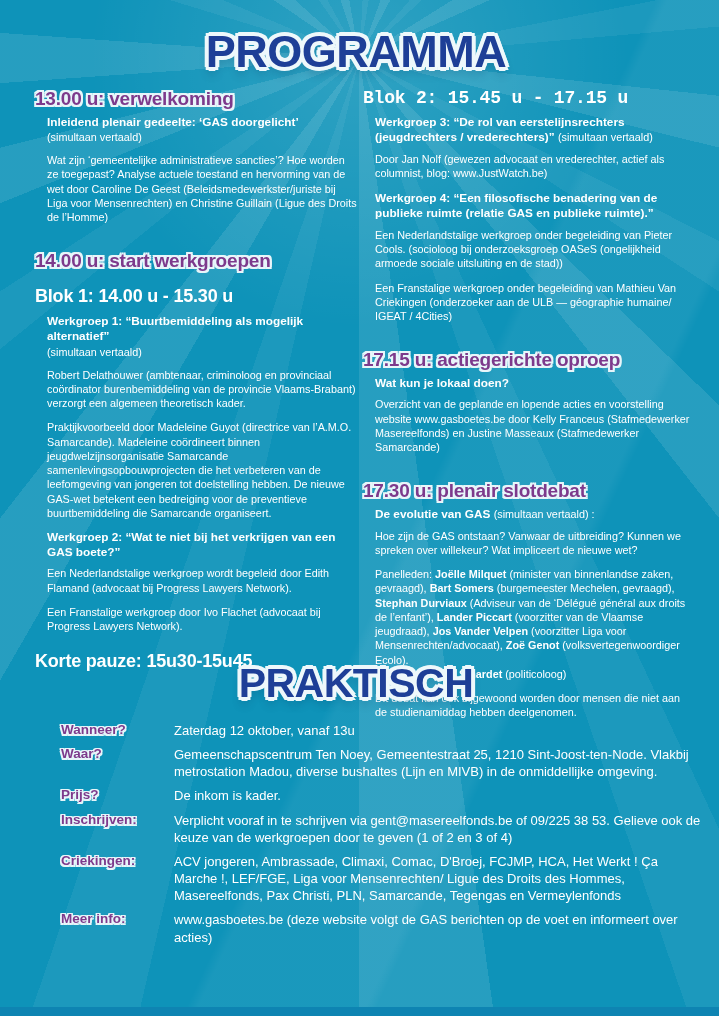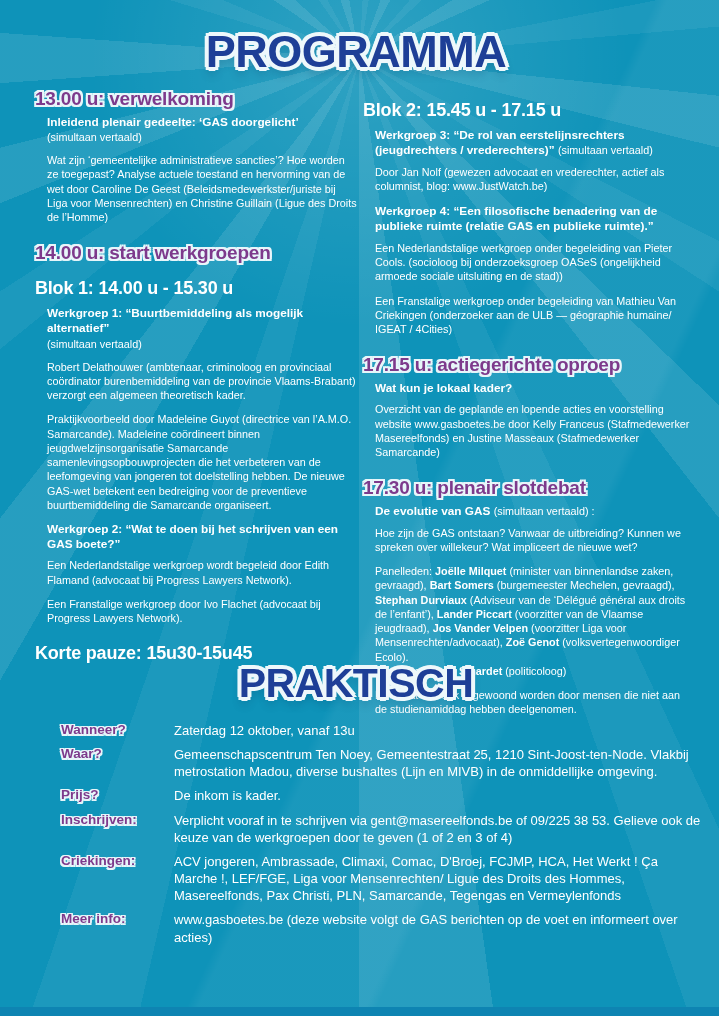--- a/index.html
+++ b/index.html
@@ -51,21 +51,21 @@
   }
   .blok{font-size:18px;font-weight:bold;margin:14px 0 7px 0;letter-spacing:-0.2px;}
   .indent{padding-left:12px;}
   .wg-title{font-size:11.8px;font-weight:bold;line-height:1.28;margin:0;}
   .note{font-size:10.8px;font-weight:normal;line-height:1.3;margin:0 0 9px 0;}
   .note-inline{font-weight:normal;font-size:10.8px;}
   p.body{font-size:10.8px;line-height:1.32;margin:0 0 10px 0;}
   .b{font-weight:bold;}
   .pauze{font-size:18px;font-weight:bold;margin-top:18px;letter-spacing:-0.2px;}
   .sect{margin-bottom:4px;}
-  .mt{margin-top:18px;}
+  .mt{margin-top:26px;}
 
   .prak-rows{position:absolute;top:722px;left:35px;width:668px;}
   .prak-row{display:flex;margin-bottom:7px;}
   .prak-label{
     width:113px;flex:0 0 113px;
     color:#7d3a8c;font-weight:bold;font-size:13.5px;
     text-shadow:
       -1.5px -1.5px 0 #e8f6fa, 0 -1.5px 0 #e8f6fa, 1.5px -1.5px 0 #e8f6fa,
       -1.5px 0 0 #e8f6fa, 1.5px 0 0 #e8f6fa,
       -1.5px 1.5px 0 #e8f6fa, 0 1.5px 0 #e8f6fa, 1.5px 1.5px 0 #e8f6fa;
@@ -95,46 +95,46 @@
       </div>
 
       <div class="sect">
         <div class="h-purple mt">14.00 u: start werkgroepen</div>
         <div class="blok">Blok 1: 14.00 u - 15.30 u</div>
         <div class="indent">
           <p class="wg-title">Werkgroep 1: “Buurtbemiddeling als mogelijk alternatief”</p>
           <p class="note">(simultaan vertaald)</p>
           <p class="body">Robert Delathouwer (ambtenaar, criminoloog en provinciaal coördinator burenbemiddeling van de provincie Vlaams-Brabant) verzorgt een algemeen theoretisch kader.</p>
           <p class="body">Praktijkvoorbeeld door Madeleine Guyot (directrice van l’A.M.O. Samarcande). Madeleine coördineert binnen jeugdwelzijnsorganisatie Samarcande samenlevingsopbouwprojecten die het verbeteren van de leefomgeving van jongeren tot doelstelling hebben. De nieuwe GAS-wet betekent een bedreiging voor de preventieve buurtbemiddeling die Samarcande organiseert.</p>
-          <p class="wg-title" style="margin-bottom:6px;">Werkgroep 2: “Wat te doen bij het schrijven van een GAS boete?”</p>
+          <p class="wg-title" style="margin-bottom:6px;">Werkgroep 2: “Wat te niet bij het verkrijgen van een GAS boete?”</p>
           <p class="body">Een Nederlandstalige werkgroep wordt begeleid door Edith Flamand (advocaat bij Progress Lawyers Network).</p>
           <p class="body">Een Franstalige werkgroep door Ivo Flachet (advocaat bij Progress Lawyers Network).</p>
         </div>
       </div>
 
       <div class="pauze">Korte pauze: 15u30-15u45</div>
     </div>
 
     <div class="col col-right">
 
       <div class="sect">
-        <div class="blok" style="margin-top:12px;">Blok 2: 15.45 u - 17.15 u</div>
+        <div class="blok" style="margin-top:0;font-family:Liberation Mono, monospace;">Blok 2: 15.45 u - 17.15 u</div>
         <div class="indent">
           <p class="wg-title" style="margin-bottom:2px;"><span class="b">Werkgroep 3: “De rol van eerstelijnsrechters (jeugdrechters / vrederechters)”</span> <span class="note-inline">(simultaan vertaald)</span></p>
           <p class="body" style="margin-top:7px;">Door Jan Nolf (gewezen advocaat en vrederechter, actief als columnist, blog: www.JustWatch.be)</p>
           <p class="wg-title" style="margin-bottom:7px;">Werkgroep 4: “Een filosofische benadering van de publieke ruimte (relatie GAS en publieke ruimte).”</p>
           <p class="body">Een Nederlandstalige werkgroep onder begeleiding van Pieter Cools. (socioloog bij onderzoeksgroep OASeS (ongelijkheid armoede sociale uitsluiting en de stad))</p>
           <p class="body">Een Franstalige werkgroep onder begeleiding van Mathieu Van Criekingen (onderzoeker aan de ULB — géographie humaine/ IGEAT / 4Cities)</p>
         </div>
       </div>
 
       <div class="sect">
         <div class="h-purple mt">17.15 u: actiegerichte oproep</div>
         <div class="indent">
-          <p class="wg-title" style="margin-bottom:6px;">Wat kun je lokaal kader?</p>
+          <p class="wg-title" style="margin-bottom:6px;">Wat kun je lokaal doen?</p>
           <p class="body">Overzicht van de geplande en lopende acties en voorstelling website www.gasboetes.be door Kelly Franceus (Stafmedewerker Masereelfonds) en Justine Masseaux (Stafmedewerker Samarcande)</p>
         </div>
       </div>
 
       <div class="sect">
         <div class="h-purple mt">17.30 u: plenair slotdebat</div>
         <div class="indent">
           <p class="wg-title" style="margin-bottom:6px;"><span class="b">De evolutie van GAS</span> <span class="note-inline">(simultaan vertaald) :</span></p>
           <p class="body">Hoe zijn de GAS ontstaan? Vanwaar de uitbreiding? Kunnen we spreken over willekeur? Wat impliceert de nieuwe wet?</p>
           <p class="body"><span>Panelleden: </span><span class="b">Joëlle Milquet</span><span> (minister van binnenlandse zaken, gevraagd), </span><span class="b">Bart Somers</span><span> (burgemeester Mechelen, gevraagd), </span><span class="b">Stephan Durviaux</span><span> (Adviseur van de ‘Délégué général aux droits de l’enfant’), </span><span class="b">Lander Piccart</span><span> (voorzitter van de Vlaamse jeugdraad), </span><span class="b">Jos Vander Velpen</span><span> (voorzitter Liga voor Mensenrechten/advocaat), </span><span class="b">Zoë Genot</span><span> (volksvertegenwoordiger Ecolo).</span><br><span>Moderator: </span><span class="b">Dave Sinardet</span><span> (politicoloog)</span></p>

